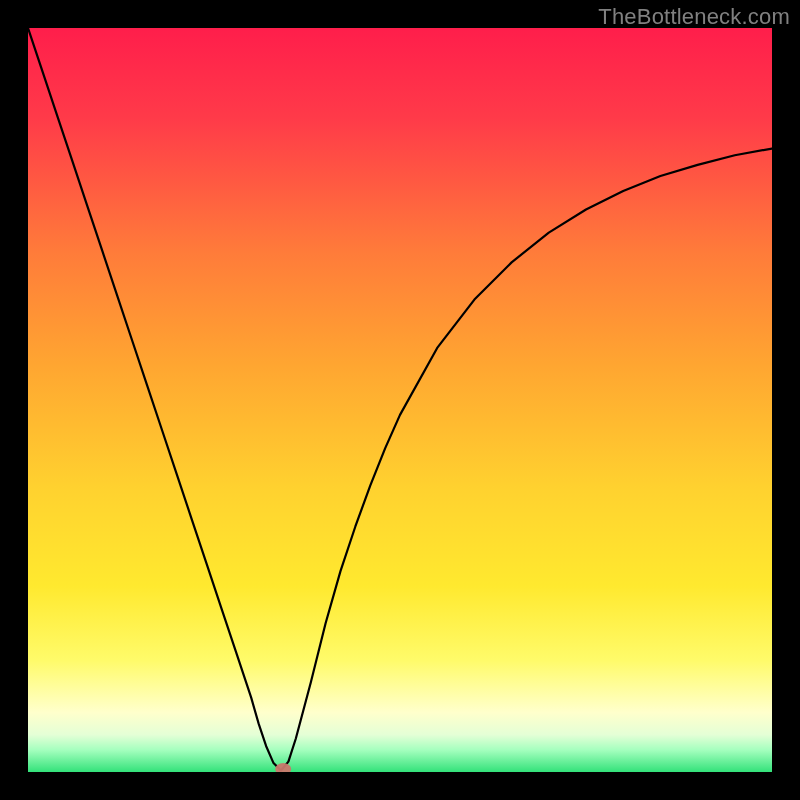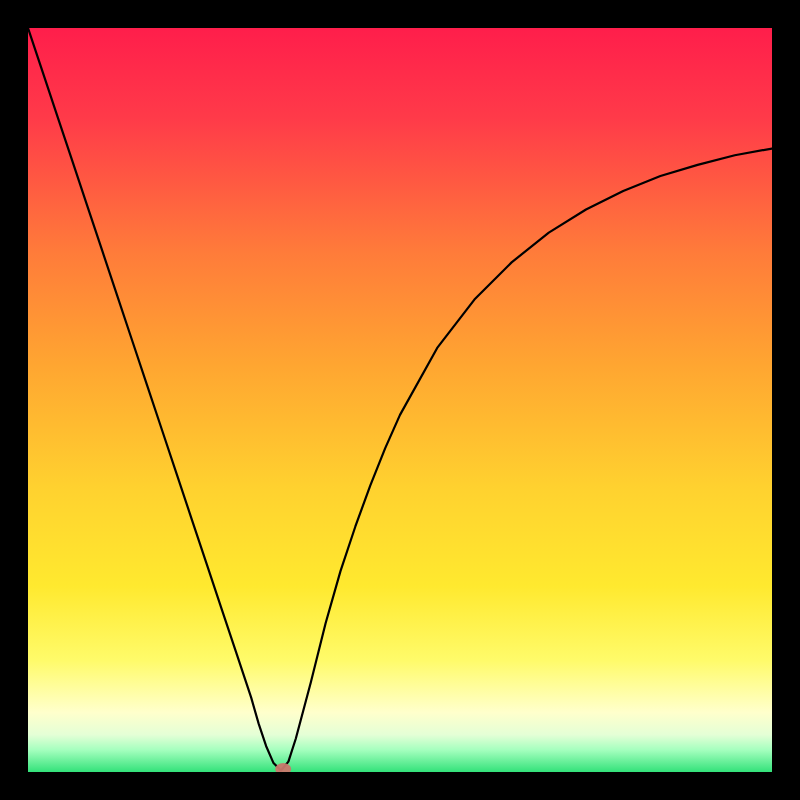--- a/index.html
+++ b/index.html
@@ -37,20 +37,21 @@
   }
   svg {
     display: block;
   }
 </style>
 </head>
 <body>
 
 <div class="frame">
 
+  <div class="watermark">TheBottleneck.com</div>
 
   <div class="plot-area">
     <svg width="744" height="744" viewBox="0 0 744 744" xmlns="http://www.w3.org/2000/svg">
       <defs>
         <linearGradient id="bg" x1="0" y1="0" x2="0" y2="1">
           <stop offset="0%" stop-color="#ff1e4b"></stop>
           <stop offset="12%" stop-color="#ff3a49"></stop>
           <stop offset="30%" stop-color="#ff7b3a"></stop>
           <stop offset="45%" stop-color="#ffa531"></stop>
           <stop offset="62%" stop-color="#ffd22f"></stop>

